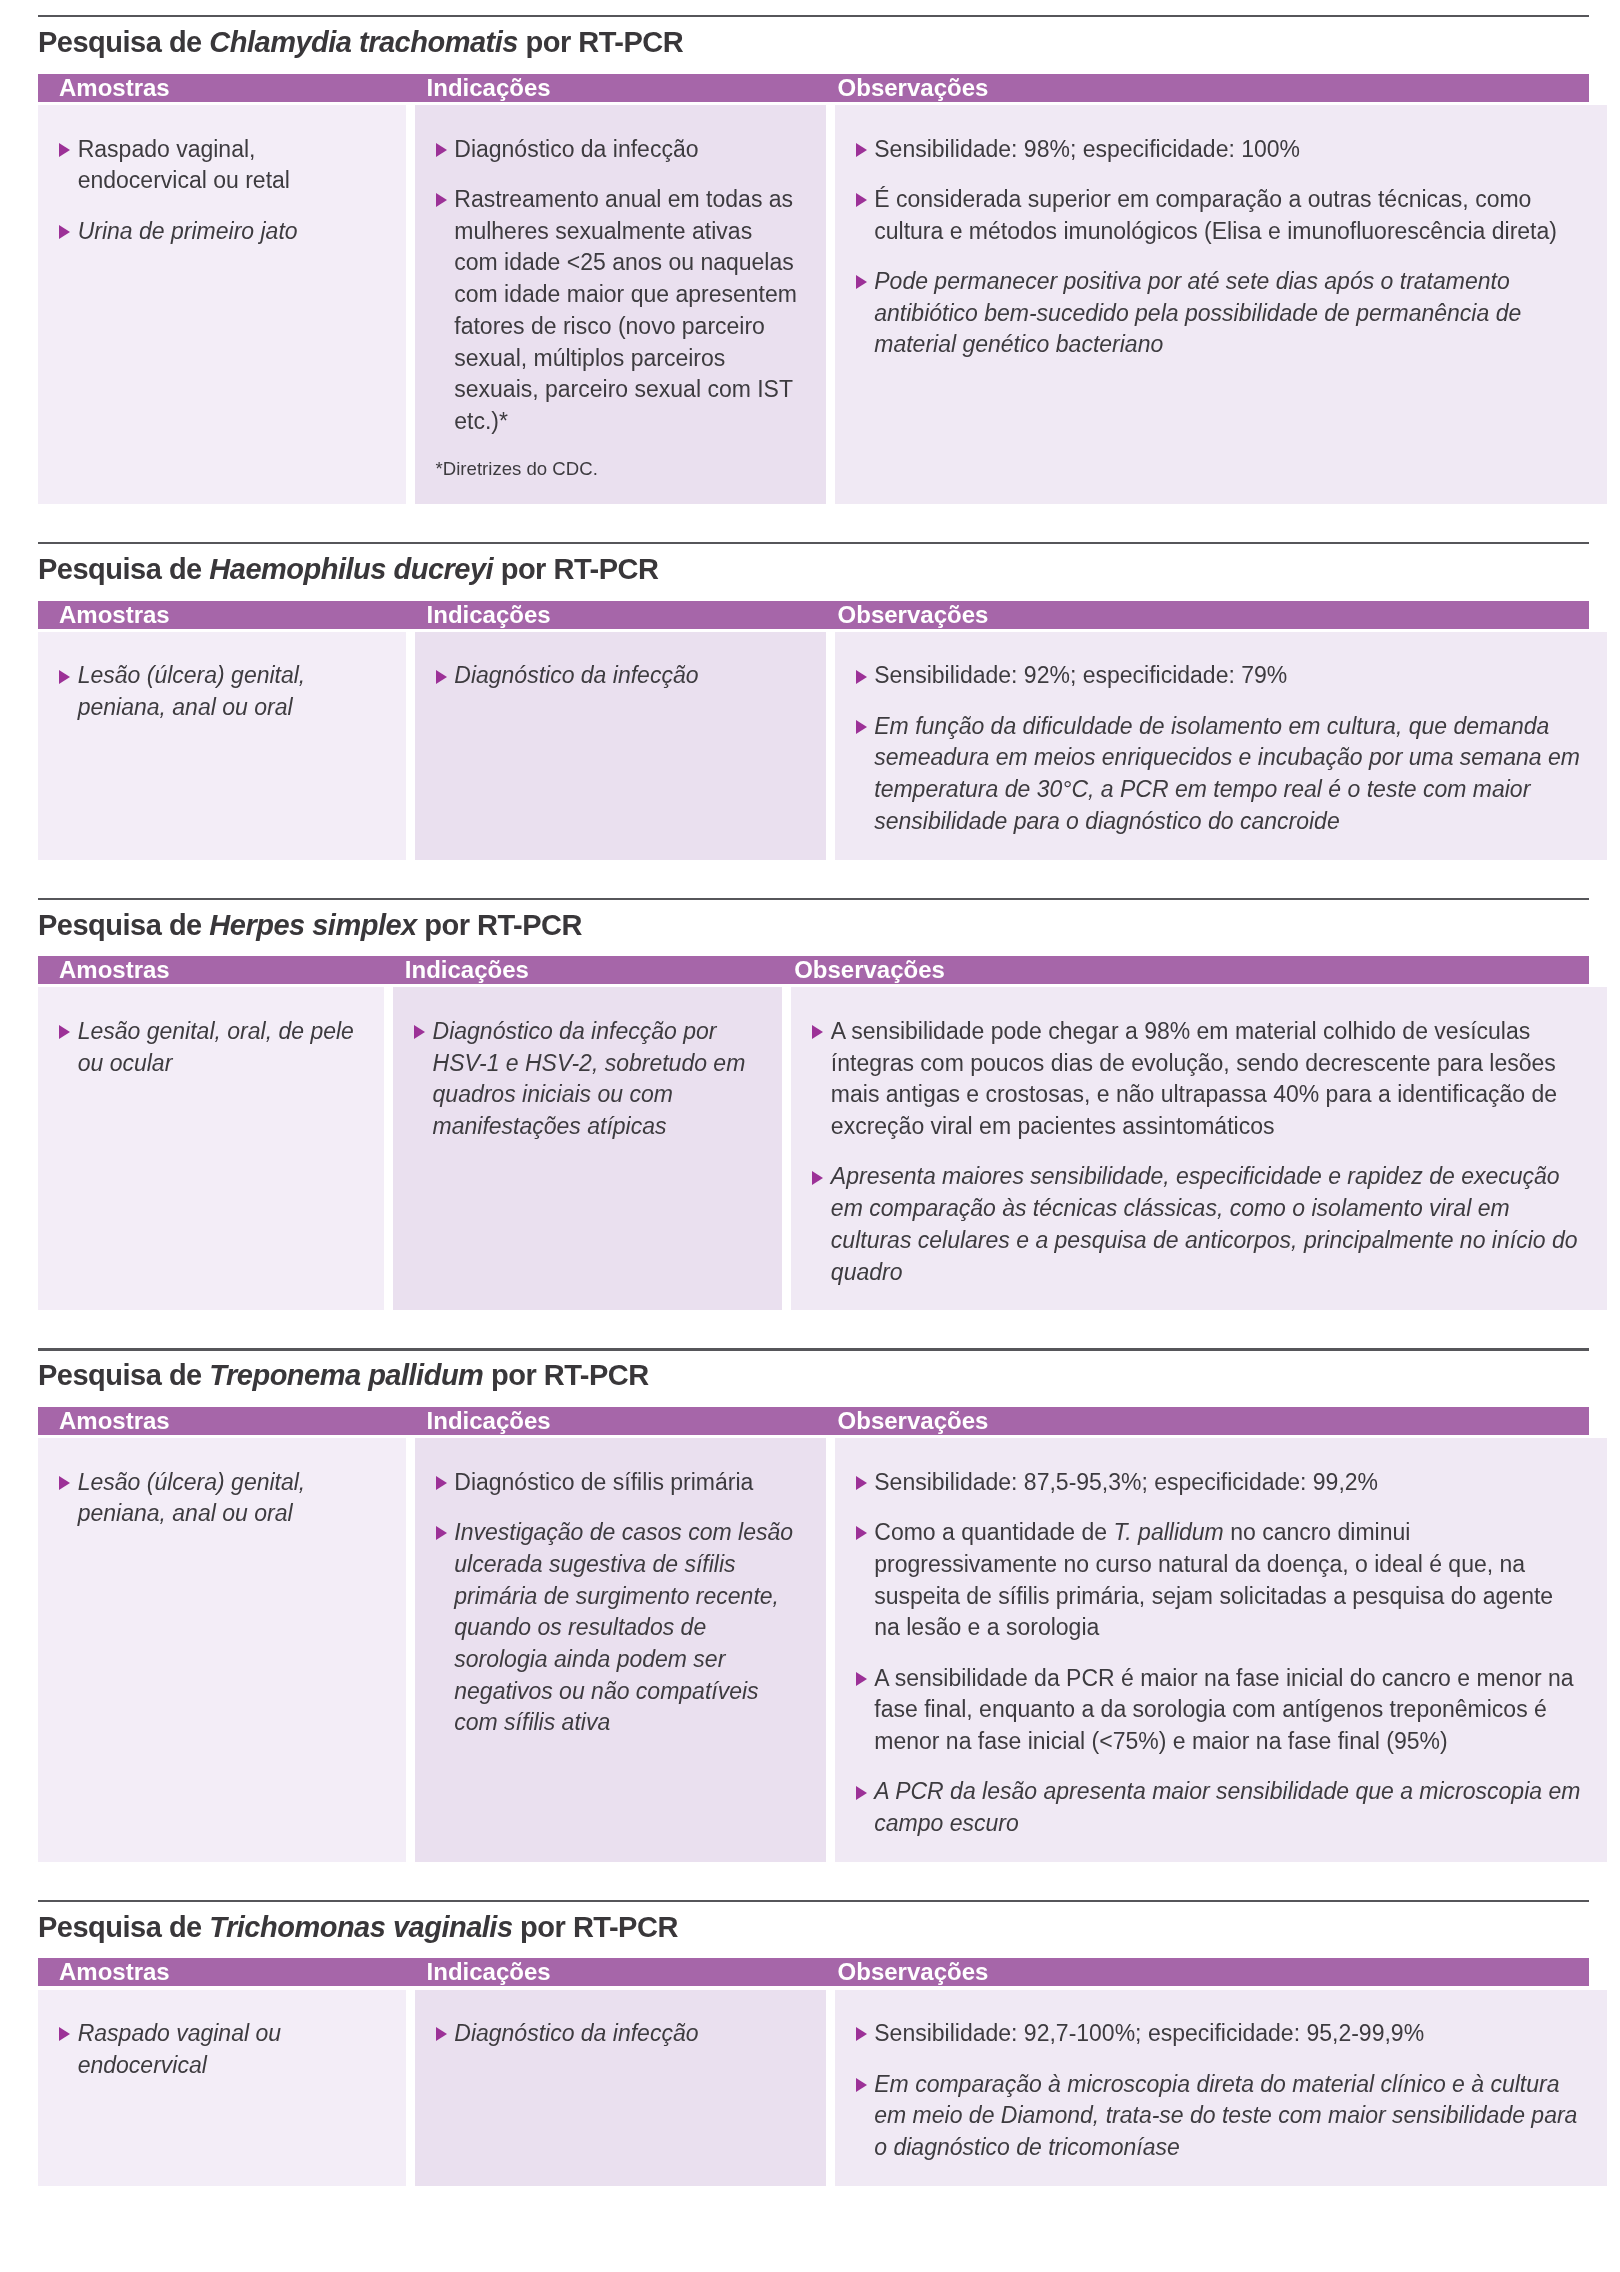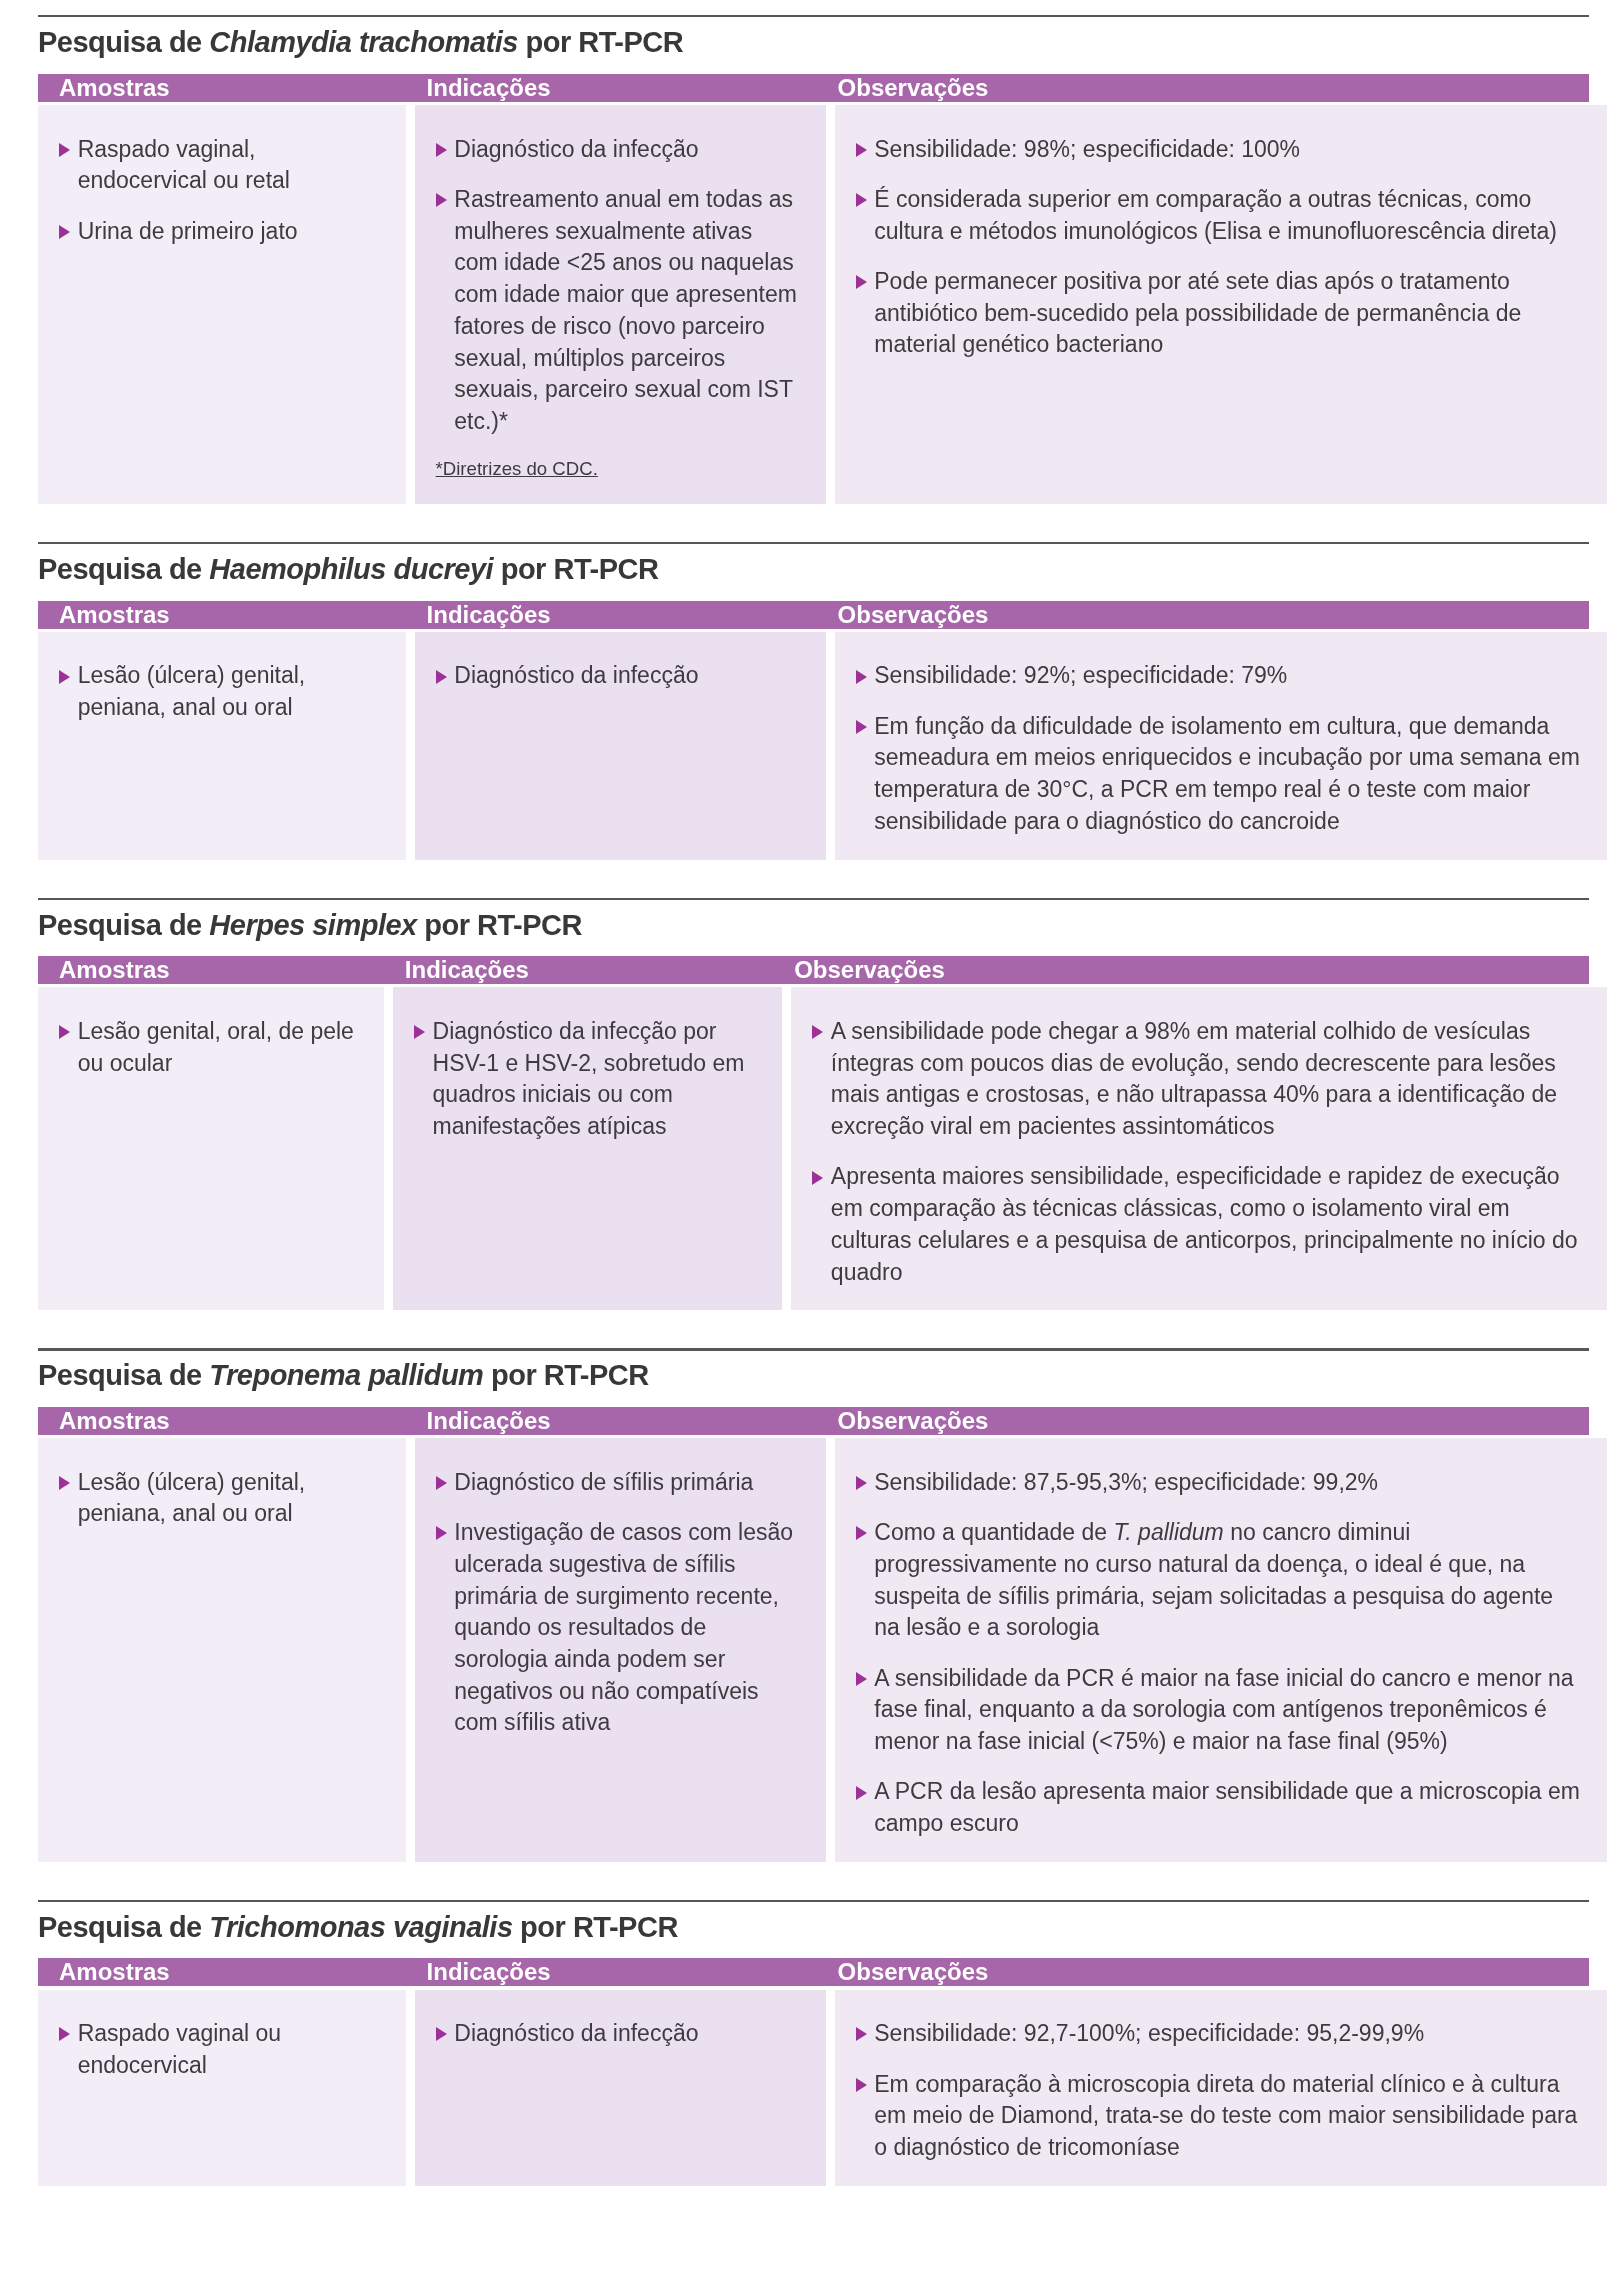--- a/index.html
+++ b/index.html
@@ -38,31 +38,31 @@
   }
   .tbody{display:grid;gap:9px;}
   .td{
     padding:28.5px 24px 22px 21px;
     font-size:23px;line-height:1.38;color:var(--text);
   }
   .td1{background:var(--col1);}
   .td2{background:var(--col2);}
   .td3{background:var(--col3);}
   .bullet{display:flex;margin-bottom:18.6px;}
-  .bullet:last-child{margin-bottom:0;}
+  .bullet:last-child{margin-bottom:0;font-style:italic;}
   .marker{
     flex:0 0 auto;width:0;height:0;
     border-left:11.5px solid var(--bullet);
     border-top:7.1px solid transparent;
     border-bottom:7.1px solid transparent;
     margin:9.3px 7.7px 0 0;
   }
   .btext{flex:1;}
   .btext i{font-style:italic;}
-  .footnote{font-size:18.6px;margin-top:0;color:var(--text);text-decoration:underline;}
+  .footnote{font-size:18.6px;margin-top:0;color:var(--text);}
 </style>
 </head>
 <body>
 
 <div class="page">
   <div id="sections">
   <section class="pcr-section">
     <div class="rule"></div>
     <h2 class="section-title"><span class="t-prefix">Pesquisa de </span><span class="t-species">Chlamydia trachomatis</span><span class="t-suffix"> por RT-PCR</span></h2>
     <div class="tbl">

